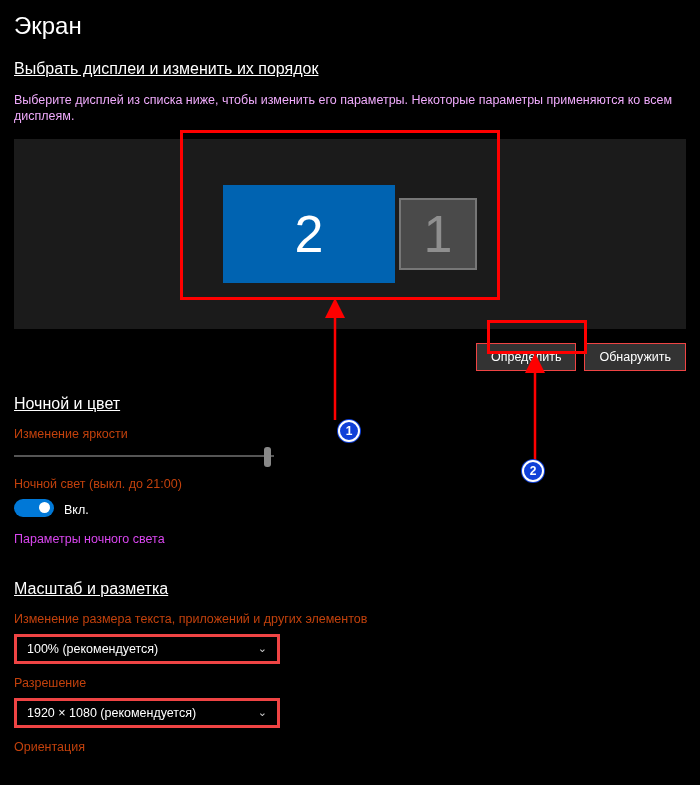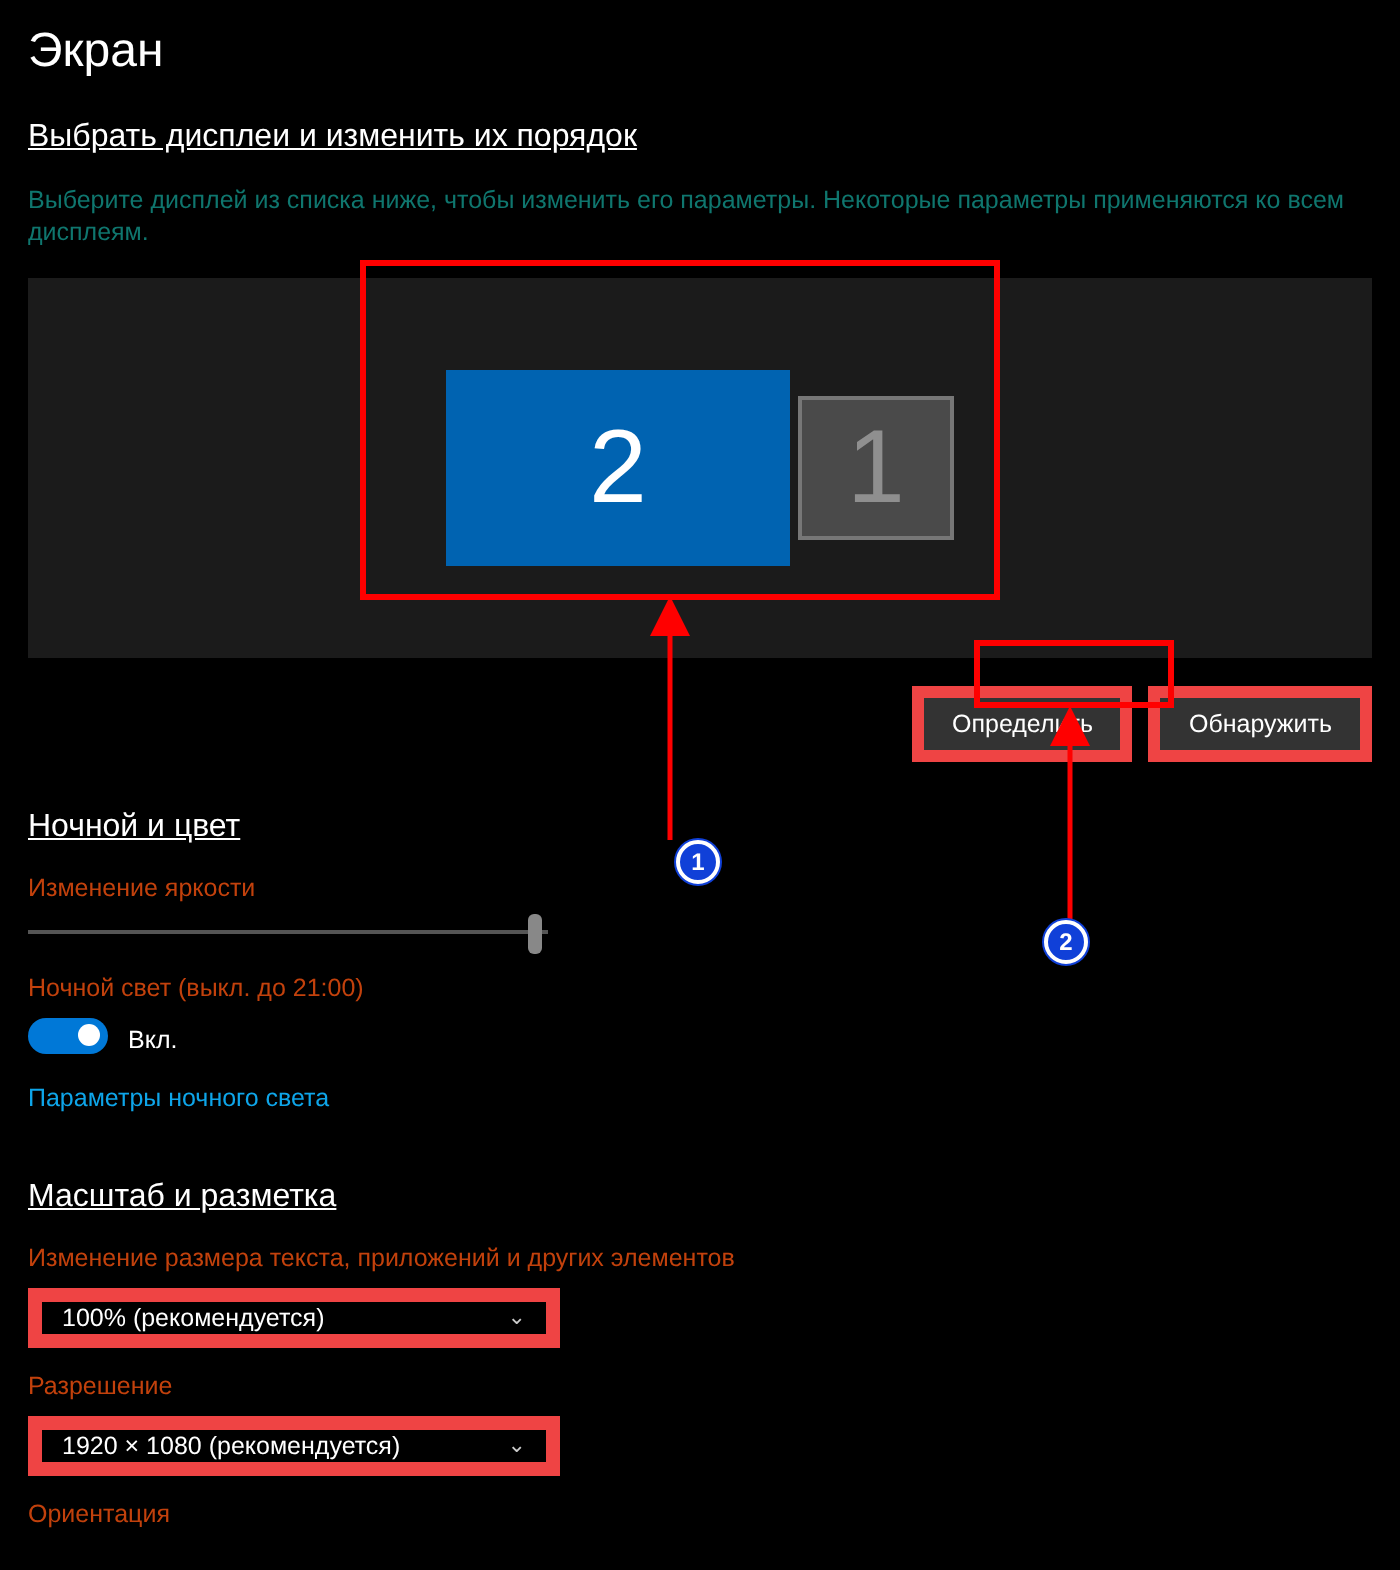--- a/index.html
+++ b/index.html
@@ -21,21 +21,21 @@
   }
   .section-title {
     font-size: 16px;
     font-weight: 400;
     margin-bottom: 14px;
     text-decoration: underline;
   }
   .section-title.lg { font-size: 16px; margin-top: 20px; }
   .desc {
     font-size: 12.5px;
-    color: #0f766e;
+    color: #f0abfc;
     margin-bottom: 14px;
     line-height: 1.3;
   }
   .display-area {
     background: #1b1b1b;
     height: 190px;
     position: relative;
     margin-bottom: 14px;
   }
   .display-canvas {
@@ -81,21 +81,21 @@
   }
   .btn-row {
     display: flex;
     justify-content: flex-end;
     gap: 8px;
     margin-bottom: 24px;
     position: relative;
   }
   .btn {
     background: #333;
-    border: 6px solid #ef4444;
+    border: 1px solid #ef4444;
     color: #fff;
     padding: 6px 14px;
     font-size: 12.5px;
     font-family: inherit;
     cursor: pointer;
     min-width: 92px;
     text-align: center;
   }
   .label {
     font-size: 12.5px;
@@ -135,28 +135,28 @@
   .toggle::after {
     content: "";
     position: absolute;
     width: 11px; height: 11px;
     border-radius: 50%;
     background: #fff;
     top: 3.5px; right: 4px;
   }
   .toggle-label { font-size: 12.5px; }
   .link {
-    color: #0ea5e9;
+    color: #d946ef;
     font-size: 12.5px;
     cursor: pointer;
     display: inline-block;
     margin-bottom: 14px;
   }
   .dropdown {
-    border: 7px solid #ef4444;
+    border: 3px solid #ef4444;
     background: transparent;
     color: #fff;
     width: 266px;
     height: 30px;
     display: flex;
     align-items: center;
     justify-content: space-between;
     padding: 0 10px;
     font-size: 12.5px;
     cursor: pointer;

